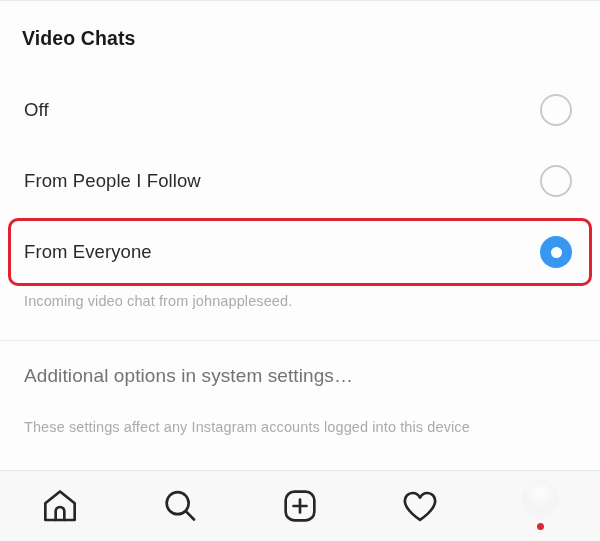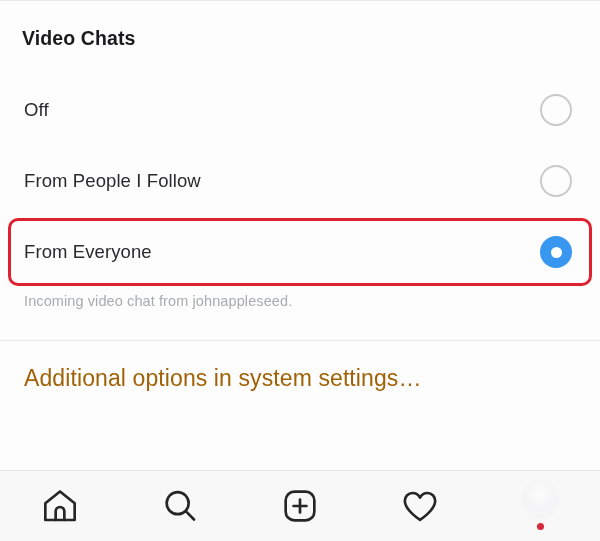--- a/index.html
+++ b/index.html
@@ -129,22 +129,22 @@
     width: 600px;
     height: 1px;
     background: #e9eaec;
   }
   .divider.d1 { top: 339px; }
 
   .link-row {
     position: absolute;
     left: 24px;
     top: 364px;
-    font-size: 23px;
-    color: #a16207;
+    font-size: 19px;
+    color: #737373;
     letter-spacing: 0.1px;
     cursor: pointer;
   }
 
   .footnote {
     position: absolute;
     left: 24px;
     top: 418px;
     font-size: 14.5px;
     color: #a9abae;
@@ -240,20 +240,21 @@
     </div>
 
     <div class="highlight-box"></div>
 
     <div class="caption">Incoming video chat from johnappleseed.</div>
 
     <div class="divider d1"></div>
 
     <div class="link-row">Additional options in system settings…</div>
 
+    <div class="footnote">These settings affect any Instagram accounts logged into this device</div>
 
   </div>
 
   <div class="nav-divider"></div>
 
   <div class="bottom-nav">
 
     <div class="nav-item">
       <span>
         <svg width="40" height="40" viewBox="0 0 24 24" fill="none" stroke="#262626" stroke-width="1.6" stroke-linecap="round" stroke-linejoin="round">

